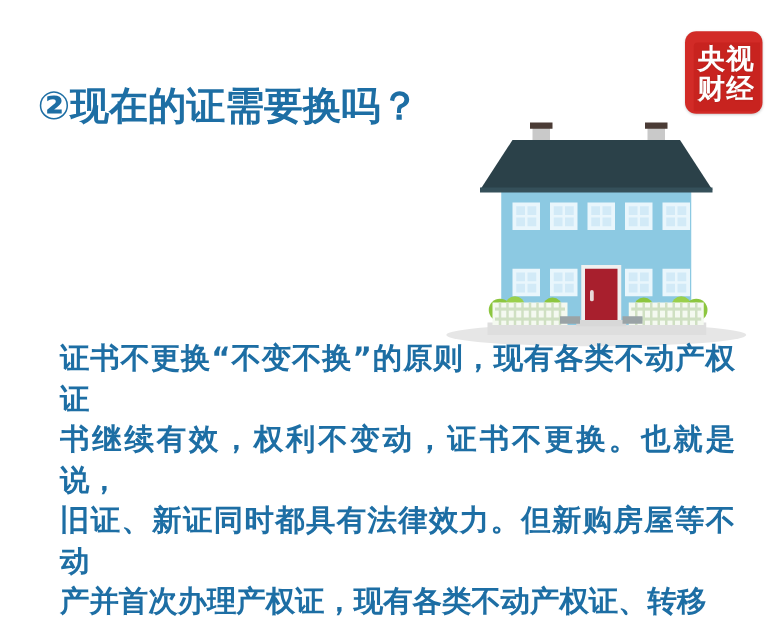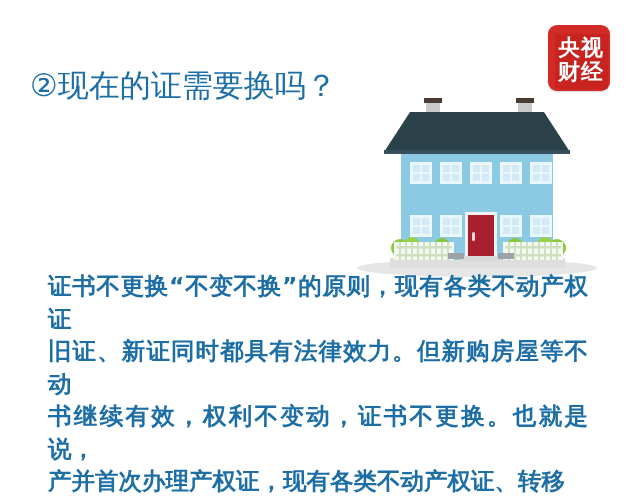--- a/index.html
+++ b/index.html
@@ -61,21 +61,21 @@
     text-shadow: 0 0 1px rgba(0,0,0,0.25);
   }
 
   
   .heading {
     position: absolute;
     left: 30px;
     top: 66px;
     color: #1d6ea4;
     font-size: 31px;
-    font-weight: normal;
+    font-weight: bold;
     line-height: 38px;
     letter-spacing: 0px;
     white-space: nowrap;
     font-family: "DejaVu Sans", "Liberation Sans", sans-serif;
   }
 
   
   .house {
     position: absolute;
     left: 330px;
@@ -257,20 +257,20 @@
         </g>
       </g>
 
       <rect x="118" y="163" width="16" height="6" fill="#9aa3a6"></rect>
       <rect x="168" y="163" width="16" height="6" fill="#9aa3a6"></rect>
     </svg>
   </div>
 
   <div class="body-text">
     <p>证书不更换“不变不换”的原则，现有各类不动产权证</p>
+    <p>书继续有效，权利不变动，证书不更换。也就是说，</p>
     <p>旧证、新证同时都具有法律效力。但新购房屋等不动</p>
-    <p>书继续有效，权利不变动，证书不更换。也就是说，</p>
     <p>产并首次办理产权证，现有各类不动产权证、转移</p>
     <p>登记等手续的市民，将逐步换发新的不动产证。农村</p>
 
   </div>
 
 </div>
 
 </body></html>

